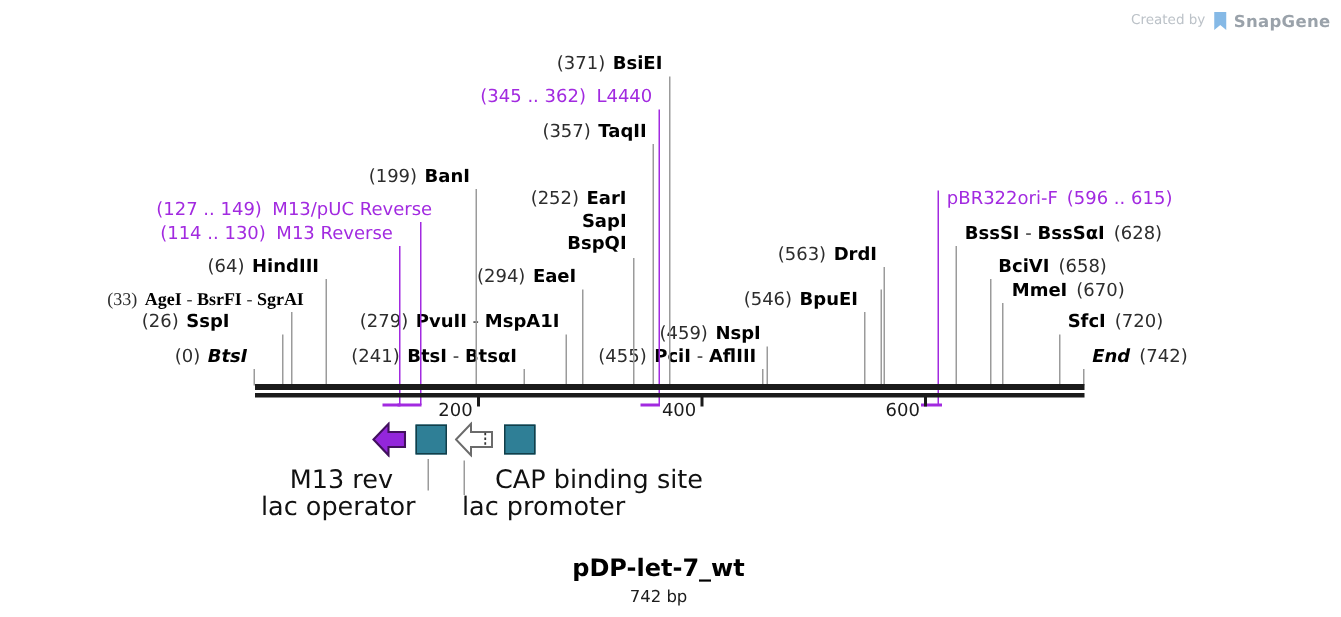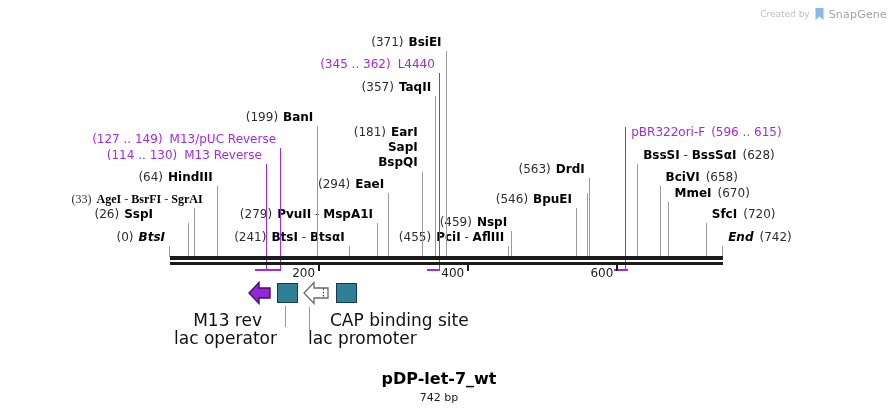--- a/index.html
+++ b/index.html
@@ -2,21 +2,21 @@
 <html><head>
 <meta charset="utf-8">
 <style>
   html,body{margin:0;padding:0;background:#ffffff;}
   #canvas{position:relative;width:894px;height:411px;background:#fff;overflow:hidden;
           font-family:"DejaVu Sans","Liberation Sans",sans-serif;}
 
   
   #watermark{position:absolute;top:7px;right:7px;display:flex;align-items:center;gap:4px;}
   #watermark .created{font-size:9px;color:#bcc2c8;}
-  #watermark .brand{font-size:11px;color:#9aa2aa;font-weight:400;letter-spacing:.2px;}
+  #watermark .brand{font-size:11px;color:#9aa2aa;font-weight:700;letter-spacing:.2px;}
 
   
   .site-label{position:absolute;font-size:12px;line-height:15px;white-space:nowrap;color:#2d2d2d;}
   .site-label.ra{text-align:right;}
   .site-label .pos{color:#2d2d2d;margin-right:5px;}
   .site-label .nm{font-weight:bold;color:#000;}
   .site-label .sep{font-weight:normal;color:#333;}
   .site-label.terminus .nm{font-style:italic;}
   .site-label.primer{color:#a22ae0;}
   .site-label.primer .pos{color:#a22ae0;margin-right:7px;}
@@ -85,40 +85,40 @@
       <div class="bracket" style="left: 614.318px; width: 14.1645px;"></div>
       <div class="leader" style="left: 445.58px; top: 51px; height: 206px;"></div>
       <div class="site-label enzyme ra" style="top: 35px; left: 0px; width: 441.58px;"><span class="pos">(371)</span><span class="nm">BsiEI</span></div>
       <div class="leader purple" style="left: 438.871px; top: 73px; height: 197px;"></div>
       <div class="site-label primer ra" style="top: 57px; left: 0px; width: 434.871px;"><span class="pos">(345 .. 362)</span><span class="nm">L4440</span></div>
       <div class="leader" style="left: 435.144px; top: 96px; height: 161px;"></div>
       <div class="site-label enzyme ra" style="top: 80px; left: 0px; width: 431.144px;"><span class="pos">(357)</span><span class="nm">TaqII</span></div>
       <div class="leader" style="left: 317.354px; top: 126px; height: 131px;"></div>
       <div class="site-label enzyme ra" style="top: 110px; left: 0px; width: 313.354px;"><span class="pos">(199)</span><span class="nm">BanI</span></div>
       <div class="leader purple" style="left: 280.079px; top: 148px; height: 122px;"></div>
-      <div class="site-label primer ra" style="top: 132px; left: 0px; width: 276.079px;"><span class="pos">(127 .. 149)</span><span class="nm">M13/pUC Reverse</span></div>
+      <div class="site-label primer ra" style="top: 132px; left: 12px; width: 276.079px;"><span class="pos">(127 .. 149)</span><span class="nm">M13/pUC Reverse</span></div>
       <div class="leader purple" style="left: 265.915px; top: 164px; height: 106px;"></div>
       <div class="site-label primer ra" style="top: 148px; left: 0px; width: 261.915px;"><span class="pos">(114 .. 130)</span><span class="nm">M13 Reverse</span></div>
       <div class="leader" style="left: 216.712px; top: 186px; height: 71px;"></div>
       <div class="site-label enzyme ra" style="top: 170px; left: 0px; width: 212.712px;"><span class="pos">(64)</span><span class="nm">HindIII</span></div>
       <div class="leader" style="left: 193.601px; top: 208px; height: 49px;"></div>
       <div class="site-label enzyme ra" style="top: 192px; left: 13px; width: 189.601px; font-family: Liberation Serif, serif;"><span class="pos">(33)</span><span class="nm">AgeI</span><span class="sep"> - </span><span class="nm">BsrFI</span><span class="sep"> - </span><span class="nm">SgrAI</span></div>
       <div class="leader" style="left: 188.383px; top: 223px; height: 34px;"></div>
       <div class="site-label enzyme ra" style="top: 207px; left: 0px; width: 153px;"><span class="pos">(26)</span><span class="nm">SspI</span></div>
       <div class="leader" style="left: 376.995px; top: 223px; height: 34px;"></div>
       <div class="site-label enzyme ra" style="top: 207px; left: 0px; width: 372.995px;"><span class="pos">(279)</span><span class="nm">PvuII</span><span class="sep"> - </span><span class="nm">MspA1I</span></div>
       <div class="leader" style="left: 348.666px; top: 246px; height: 11px;"></div>
       <div class="site-label enzyme ra" style="top: 230px; left: 0px; width: 344.666px;"><span class="pos">(241)</span><span class="nm">BtsI</span><span class="sep"> - </span><span class="nm">BtsαI</span></div>
       <div class="leader" style="left: 169px; top: 246px; height: 11px;"></div>
       <div class="site-label terminus ra" style="top: 230px; left: 0px; width: 165px;"><span class="pos">(0)</span><span class="nm">BtsI</span></div>
       <div class="leader" style="left: 388.177px; top: 193px; height: 64px;"></div>
       <div class="site-label enzyme ra" style="top: 177px; left: 0px; width: 384.177px;"><span class="pos">(294)</span><span class="nm">EaeI</span></div>
       <div class="leader" style="left: 421.724px; top: 172px; height: 85px;"></div>
       <div class="site-label enzyme ra" style="top: 125px; left: 0px; width: 417.724px;">
-        <div><span class="pos">(181)</span><span class="nm">EarI</span></div>
+        <div><span class="pos">(252)</span><span class="nm">EarI</span></div>
         <div><span class="nm">SapI</span></div>
         <div><span class="nm">BspQI</span></div>
       </div>
       <div class="leader" style="left: 508.202px; top: 246px; height: 11px;"></div>
       <div class="site-label enzyme ra" style="top: 230px; left: 0px; width: 504.202px;"><span class="pos">(455)</span><span class="nm">PciI</span><span class="sep"> - </span><span class="nm">AflIII</span></div>
       <div class="leader" style="left: 511.185px; top: 231px; height: 26px;"></div>
       <div class="site-label enzyme ra" style="top: 215px; left: 0px; width: 507.185px;"><span class="pos">(459)</span><span class="nm">NspI</span></div>
       <div class="leader" style="left: 576.043px; top: 208px; height: 49px;"></div>
       <div class="site-label enzyme ra" style="top: 192px; left: 0px; width: 572.043px;"><span class="pos">(546)</span><span class="nm">BpuEI</span></div>
       <div class="leader" style="left: 587.226px; top: 193px; height: 64px;"></div>

